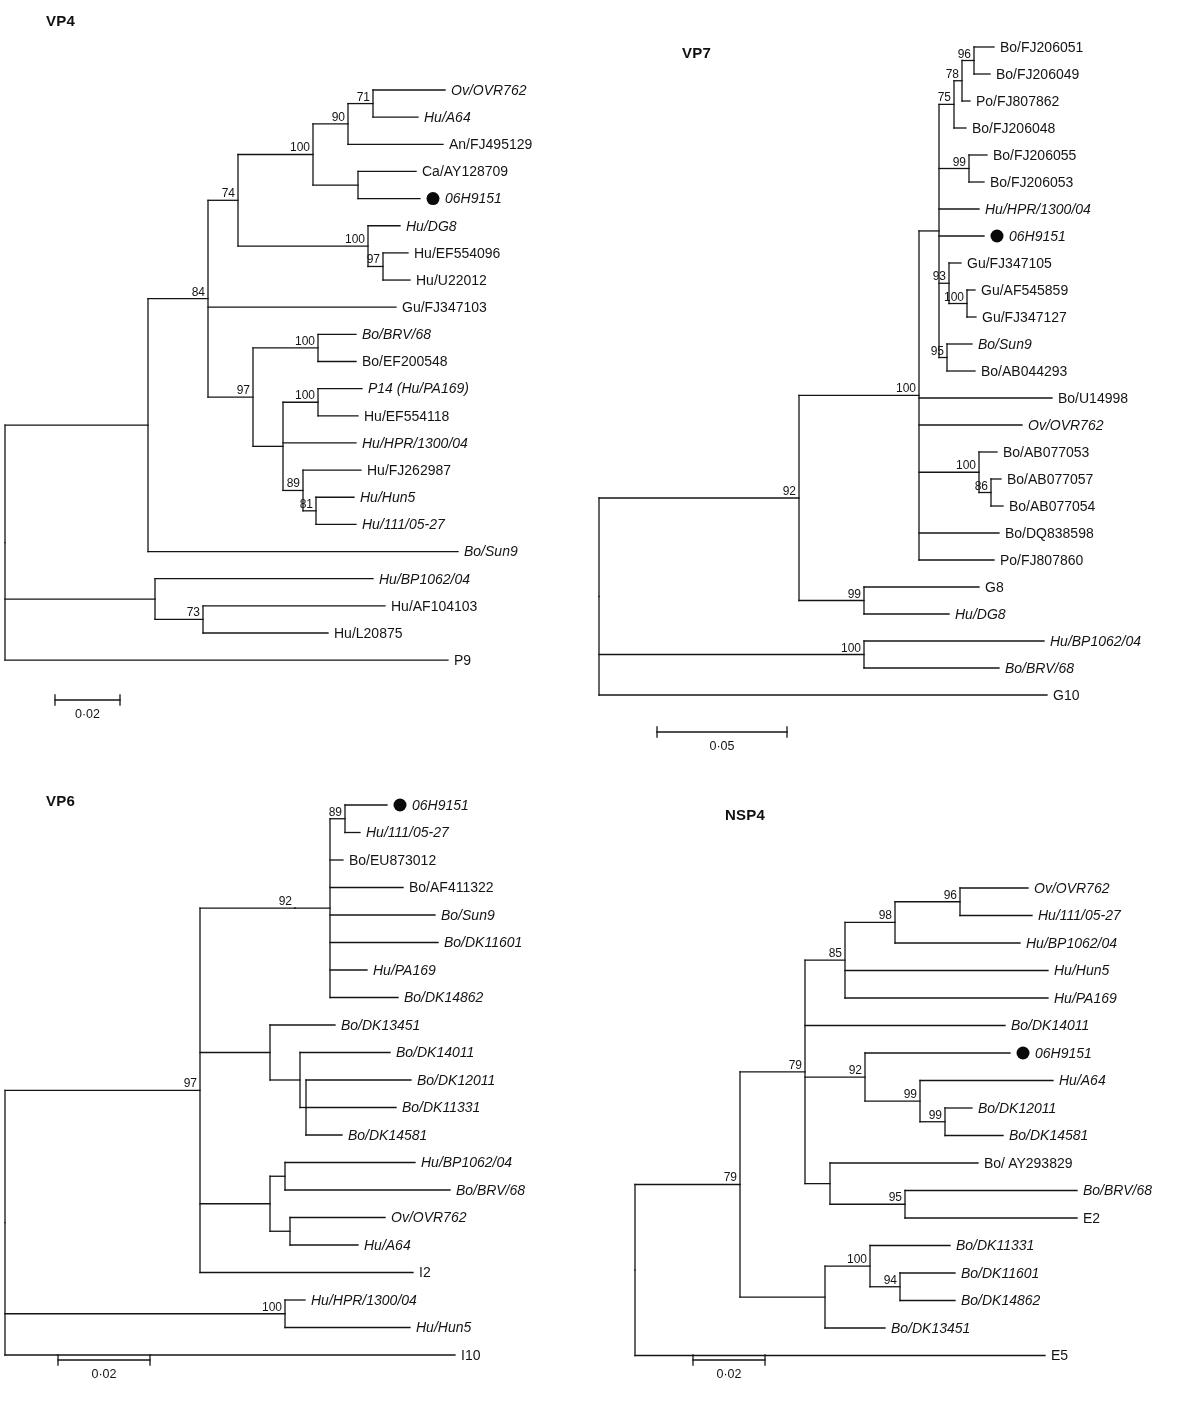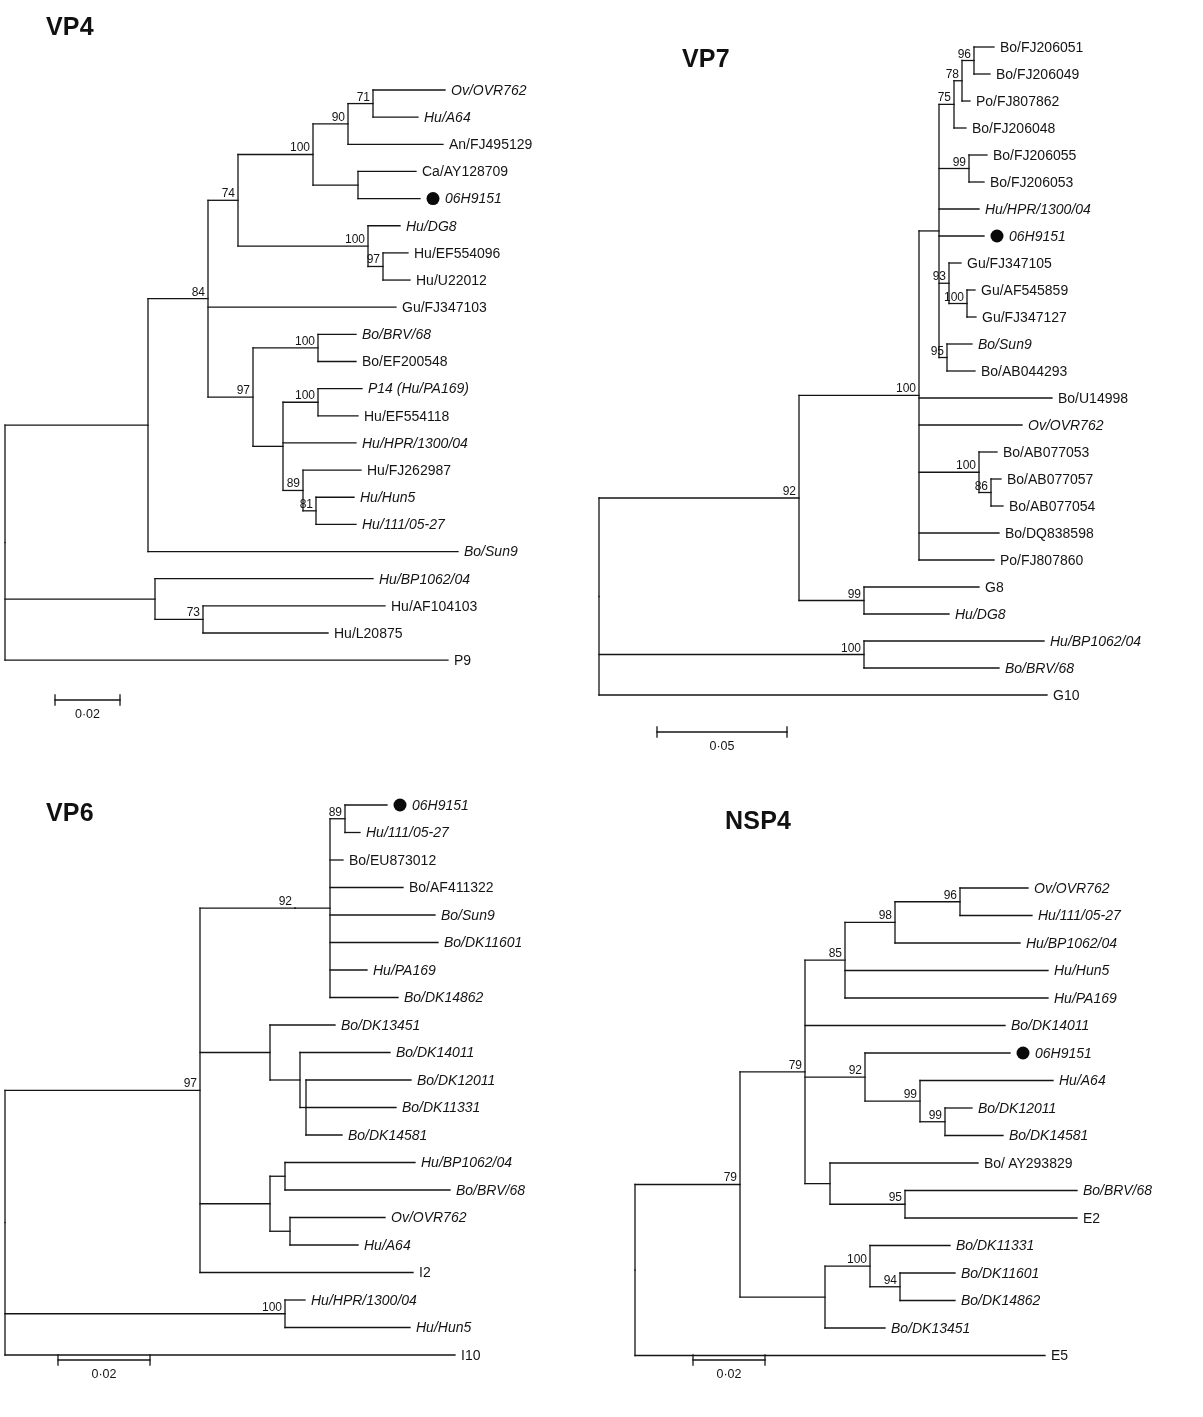--- a/index.html
+++ b/index.html
@@ -1,20 +1,20 @@
 <!DOCTYPE html>
 <html><head>
 <meta charset="utf-8">
 <style>
   html,body{margin:0;padding:0;background:#fff;}
   .canvas{position:relative;width:1203px;height:1417px;background:#fff;overflow:hidden;
           font-family:"Liberation Sans","DejaVu Sans",sans-serif;}
   .quad{position:absolute;}
   .quad svg{position:absolute;left:0;top:0;}
-  .tree-title{position:absolute;font-weight:bold;font-size:25px;color:#111;letter-spacing:.2px;}
+  .tree-title{position:absolute;font-weight:bold;font-size:15px;color:#111;letter-spacing:.2px;}
   svg line{stroke:#141414;stroke-width:1.3;stroke-linecap:square;}
   svg circle{fill:#0a0a0a;}
   svg text{fill:#141414;}
   svg text.tip{font-size:14px;}
   svg text.it{font-style:italic;}
   svg text.boot{font-size:12px;}
   svg text.scale{font-size:12.5px;}
 </style>
 </head>
 <body>
@@ -223,21 +223,21 @@
         <line x1="35" y1="663" x2="483" y2="663"></line>
         <text x="489" y="667.8" class="tip">G10</text>
         <line x1="93" y1="700" x2="223" y2="700"></line>
         <line x1="93" y1="695" x2="93" y2="705"></line>
         <line x1="223" y1="695" x2="223" y2="705"></line>
         <text x="158" y="718" class="scale" text-anchor="middle">0·05</text>
       </svg>
   </div>
 
   <div class="quad" style="left:0;top:780px;width:600px;height:637px;">
-    <div class="tree-title" style="left:46px;top:18px;">VP6</div>
+    <div class="tree-title" style="left:46px;top:12px;">VP6</div>
     <svg width="600" height="637" viewBox="0 0 600 637">
         <line x1="5" y1="442.65625" x2="5" y2="442.65625"></line>
         <line x1="5" y1="310.3125" x2="5" y2="575"></line>
         <line x1="5" y1="310.3125" x2="200" y2="310.3125"></line>
         <line x1="200" y1="128.125" x2="200" y2="492.5"></line>
         <text x="197" y="307.3125" class="boot" text-anchor="end">97</text>
         <line x1="200" y1="128.125" x2="295" y2="128.125"></line>
         <line x1="295" y1="128.125" x2="295" y2="128.125"></line>
         <text x="292" y="125.125" class="boot" text-anchor="end">92</text>
         <line x1="295" y1="128.125" x2="330" y2="128.125"></line>

